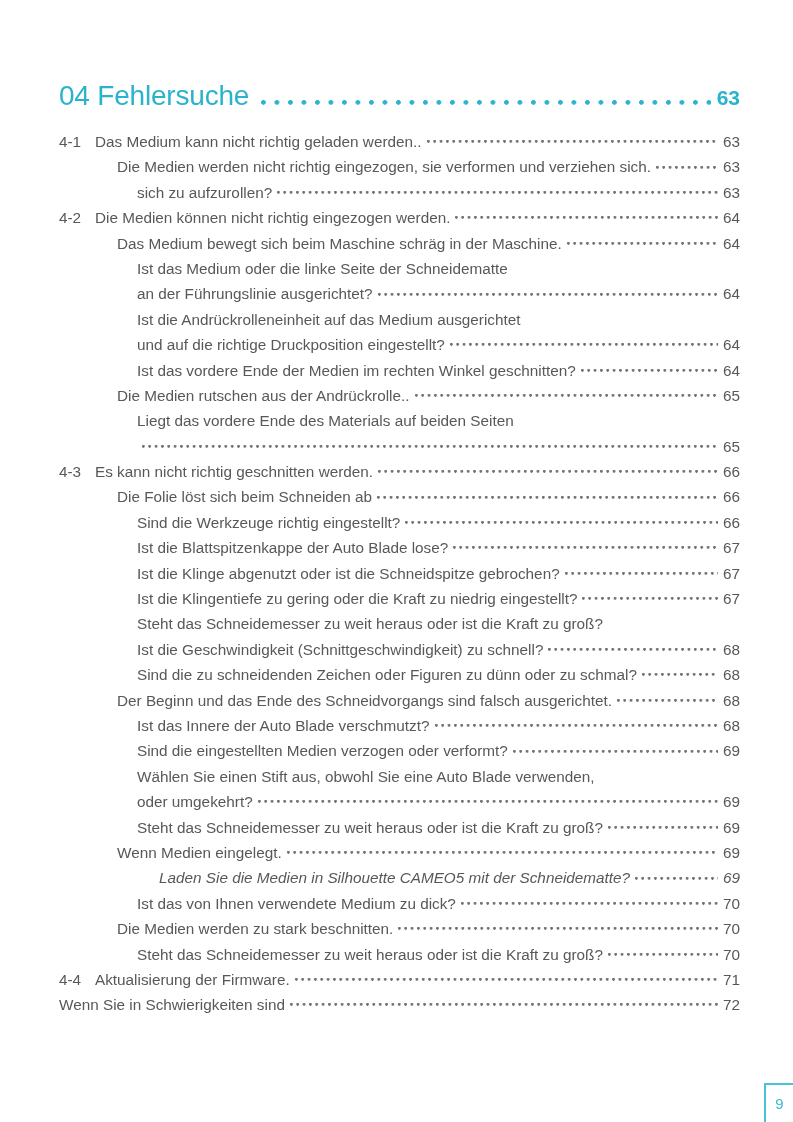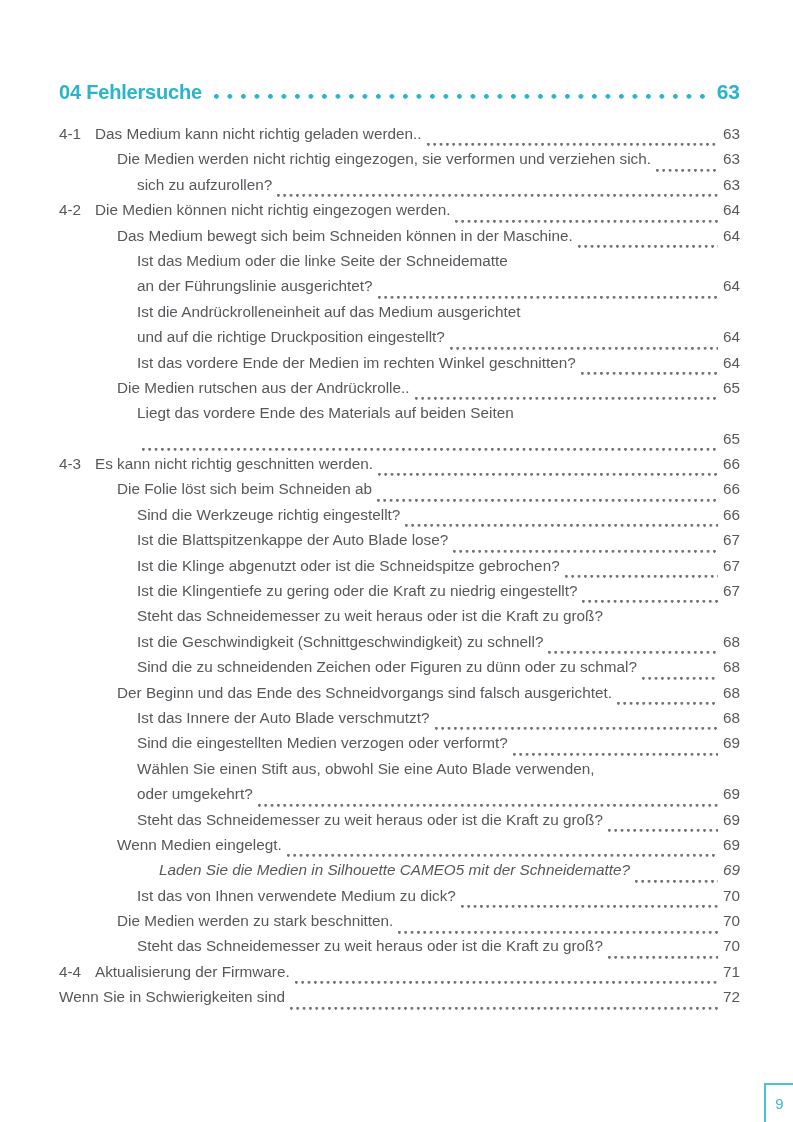--- a/index.html
+++ b/index.html
@@ -12,22 +12,22 @@
     overflow:hidden;
   }
   
   .toc-header {
     display:flex;
     align-items:baseline;
     margin:80px 53px 0 59px;
     color:#29b3cc;
   }
   .toc-header-title {
-    font-size:20px;
-    font-weight:700;
+    font-size:28px;
+    font-weight:400;
     letter-spacing:-0.2px;
     white-space:nowrap;
   }
   .toc-header-dots {
     flex:1;
     height:5px;
     margin:0 6px 0 12px;
     background-image:radial-gradient(circle at 2.4px 2.4px, #29b3cc 2.05px, rgba(0,0,0,0) 2.55px);
     background-size:13.5px 5px;
     background-repeat:repeat-x;
@@ -38,21 +38,21 @@
     font-weight:700;
     white-space:nowrap;
   }
   
   .toc-list {
     margin:17px 53px 0 59px;
     color:#57585b;
   }
   .toc-row {
     display:flex;
-    align-items:flex-end;
+    align-items:center;
     height:25.4px;
     line-height:25.4px;
     font-size:15.3px;
   }
   .indent-0 { padding-left:0; }
   .indent-1 { padding-left:58px; }
   .indent-2 { padding-left:78px; }
   .indent-3 { padding-left:100px;font-style:italic; }
   .toc-num { flex:none; width:36px; }
   .toc-text { flex:none; white-space:nowrap; }
@@ -109,21 +109,21 @@
         <span class="toc-dots"></span>
         <span class="toc-page">63</span>
       </div>
       <div class="toc-row indent-0">
         <span class="toc-num">4-2</span>
         <span class="toc-text">Die Medien können nicht richtig eingezogen werden.</span>
         <span class="toc-dots"></span>
         <span class="toc-page">64</span>
       </div>
       <div class="toc-row indent-1">
-        <span class="toc-text">Das Medium bewegt sich beim Schneiden können in der Maschine.</span>
+        <span class="toc-text">Das Medium bewegt sich beim Maschine schräg in der Maschine.</span>
         <span class="toc-dots"></span>
         <span class="toc-page">64</span>
       </div>
       <div class="toc-row indent-2">
         <span class="toc-text">Ist das Medium oder die linke Seite der Schneidematte</span>
       </div>
       <div class="toc-row indent-2">
         <span class="toc-text">an der Führungslinie ausgerichtet?</span>
         <span class="toc-dots"></span>
         <span class="toc-page">64</span>

